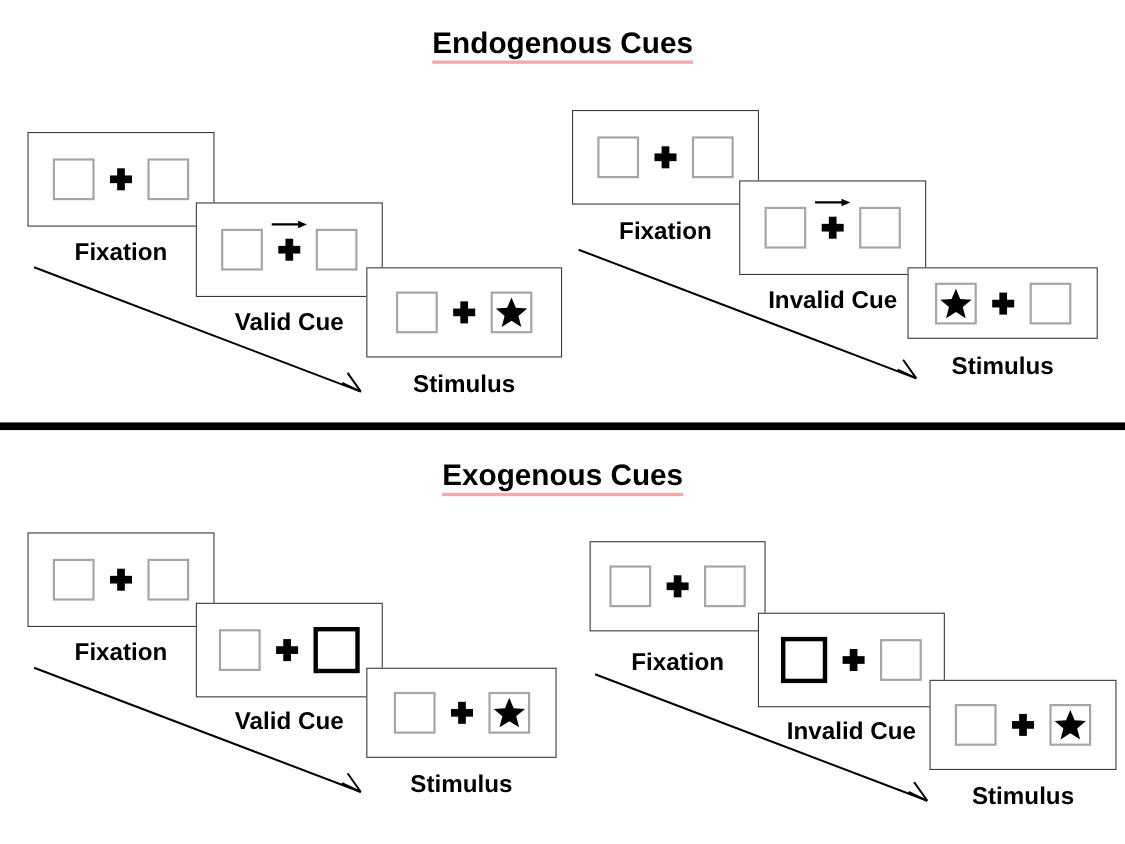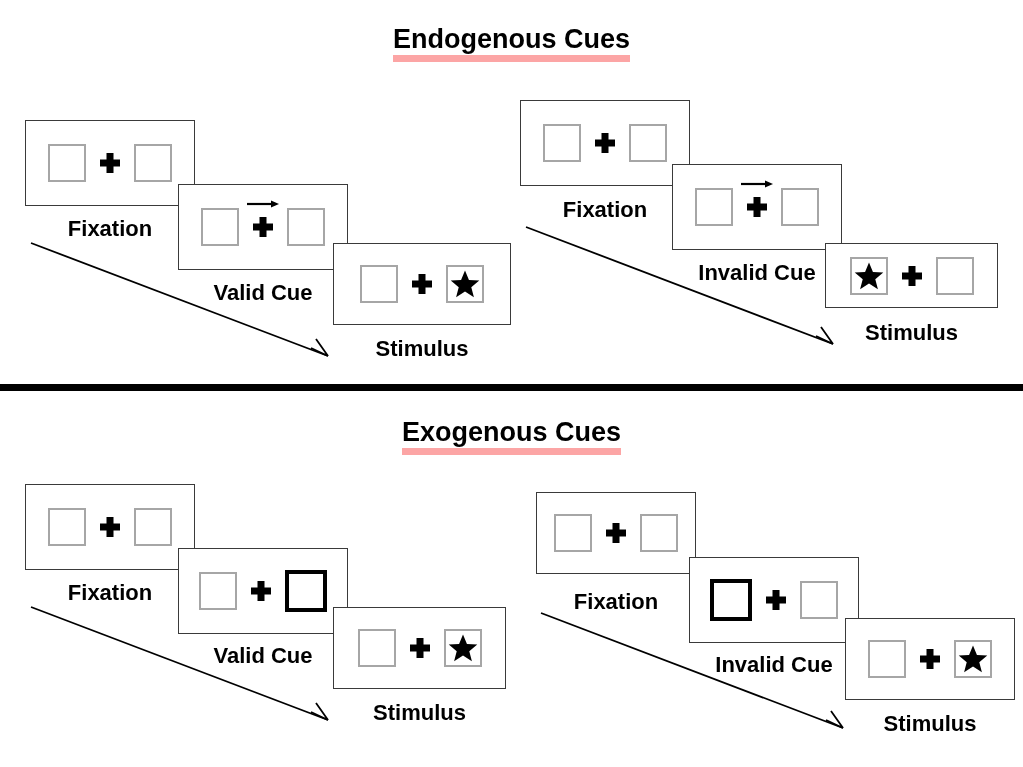--- a/index.html
+++ b/index.html
@@ -19,21 +19,21 @@
   .section-title {
     position: absolute;
     width: 100%;
     text-align: center;
     font-size: 27px;
     font-weight: bold;
     color: #000000;
     letter-spacing: 0px;
   }
   .section-title span {
-    border-bottom: 7px solid #fca5a5;
+    border-bottom: 3px solid #fca5a5;
     padding-bottom: 1px;
   }
 
   
   .divider {
     position: absolute;
     left: 0;
     width: 1023px;
     height: 7px;
     background: #000000;

